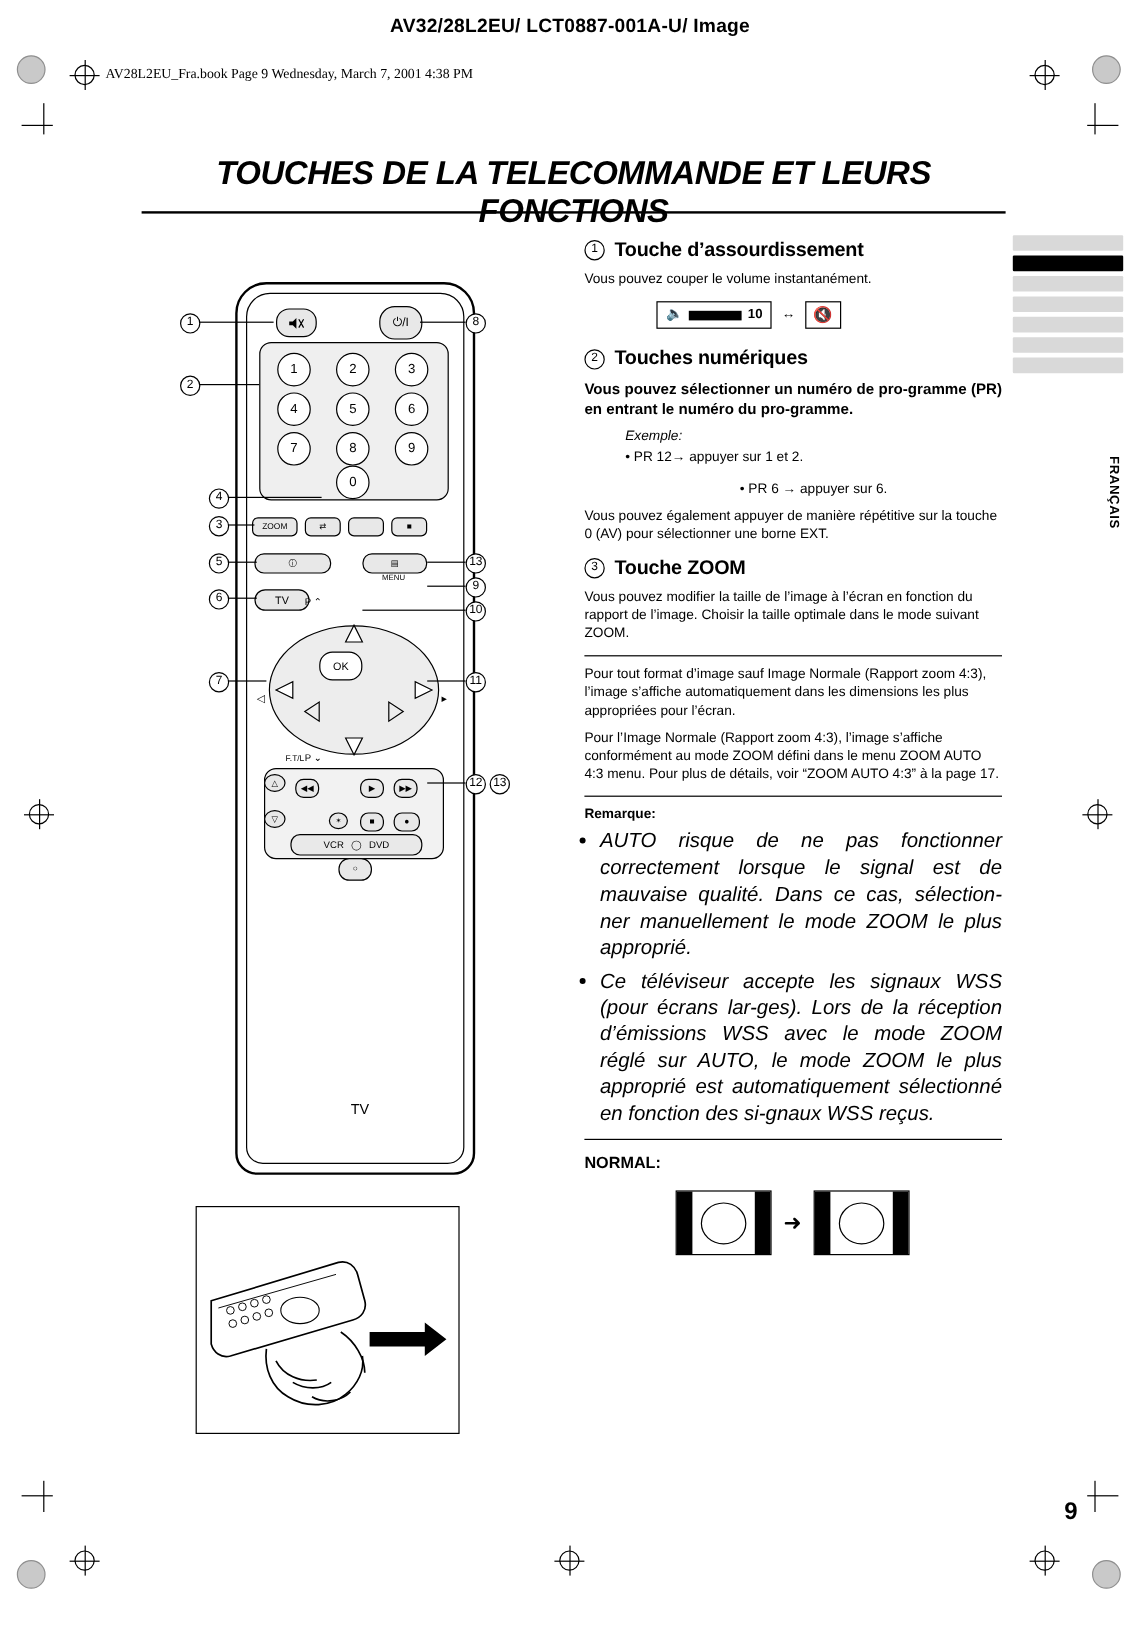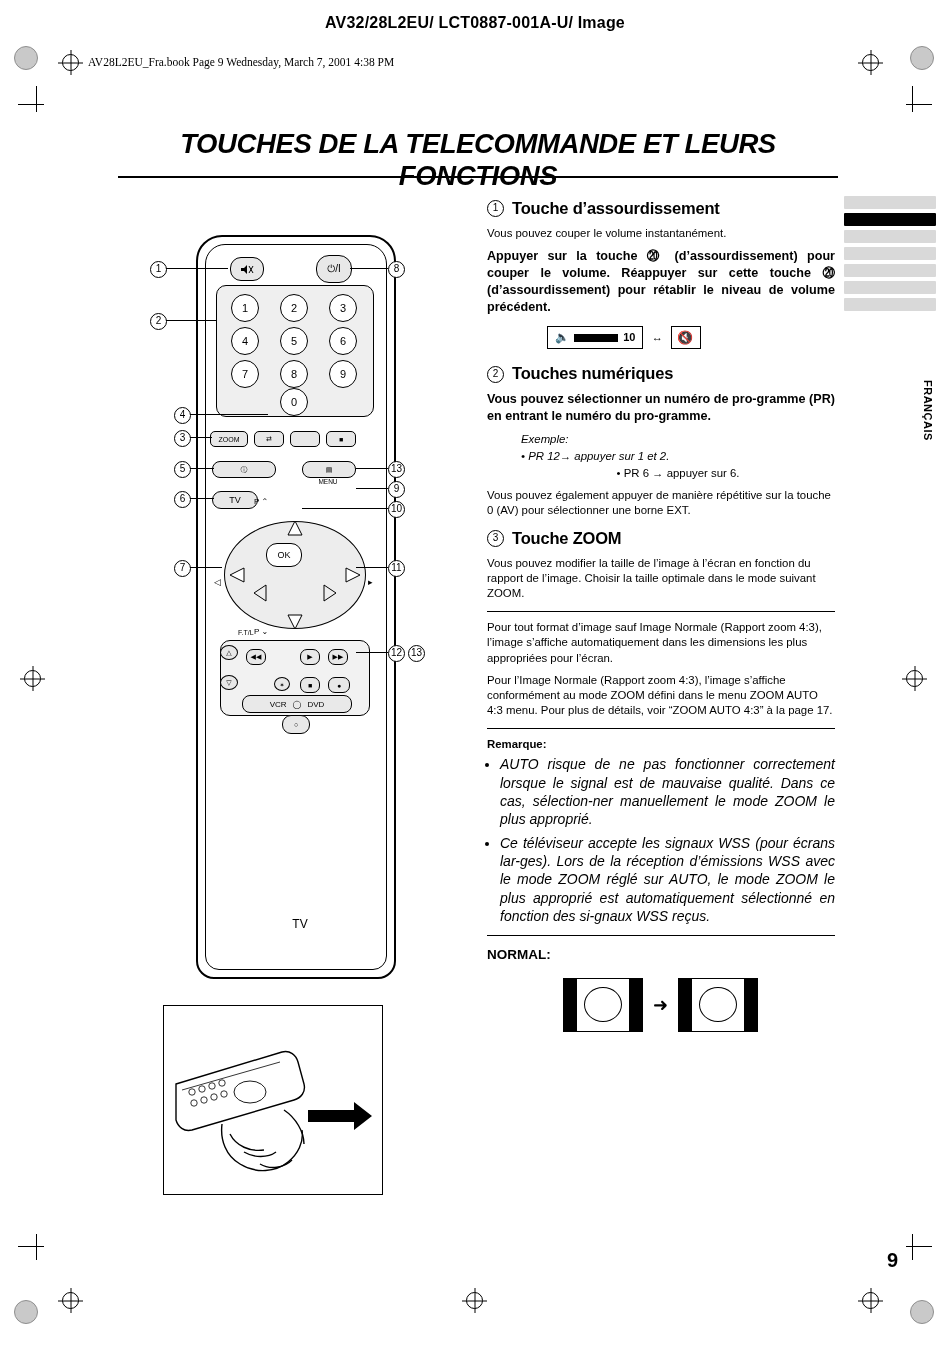--- a/index.html
+++ b/index.html
@@ -154,21 +154,21 @@
     letter-spacing: -0.2px;
   }
   .p { margin: 0 0 7px 0; }
   .p.bold { font-weight: bold; font-size: 12.6px; line-height: 1.35; }
   .indent { margin-left: 34px; }
   .ital { font-style: italic; }
   .note-head { font-weight: bold; font-size: 11.4px; margin: 4px 0 3px; }
   .bullets { margin: 0; padding-left: 13px; }
   .bullets li {
     font-style: italic;
-    font-size: 14px;
+    font-size: 17px;
     line-height: 1.3;
     margin-bottom: 6px;
     text-align: justify;
   }
   .subhead {
     font-weight: bold;
     font-size: 13.5px;
     margin: 10px 0 5px;
   }
   .hr {
@@ -562,39 +562,38 @@
     </svg>
   </div>
 
   <div class="col-right">
 
     <div class="sec-head">
       <span class="circ-num">1</span>
       <span class="sec-title">Touche d’assourdissement</span>
     </div>
     <p class="p">Vous pouvez couper le volume instantanément.</p>
-    <p class="p bold just">Appuyer sur la touche ⑳ (d’assourdissement) pour couper le volume. Réappuyer sur cette touche ⑳ (d’assourdissement)  pour rétablir le niveau de volume précédent.</p>
 
     <div class="vol-fig">
       <div class="vol-box">
         <span>🔈</span>
         <span class="vol-bar"></span>
         <span class="vol-num">10</span>
       </div>
       <span>↔</span>
       <div class="mute-box">🔇</div>
     </div>
 
     <div class="sec-head">
       <span class="circ-num">2</span>
       <span class="sec-title">Touches numériques</span>
     </div>
     <p class="p bold just">Vous pouvez sélectionner un numéro de pro-gramme (PR) en entrant le numéro du pro-gramme.</p>
     <p class="p indent ital" style="margin-bottom:2px;">Exemple:</p>
-    <p class="p indent" style="margin-bottom:2px; font-style:italic;">• PR 12→ appuyer sur 1 et 2.</p>
+    <p class="p indent" style="margin-bottom:12px; ">• PR 12→ appuyer sur 1 et 2.</p>
     <p class="p indent" style="margin-bottom:6px; text-align:center;">• PR 6 → appuyer sur 6.</p>
     <p class="p">Vous pouvez également appuyer de manière répétitive sur la touche  0 (AV)  pour sélectionner une borne EXT.</p>
 
     <div class="sec-head" style="margin-top:10px;">
       <span class="circ-num">3</span>
       <span class="sec-title">Touche ZOOM</span>
     </div>
     <p class="p">Vous pouvez modifier la taille de l’image à l’écran en fonction du rapport de l’image. Choisir la taille optimale dans le mode suivant ZOOM.</p>
 
     <hr class="hr">

